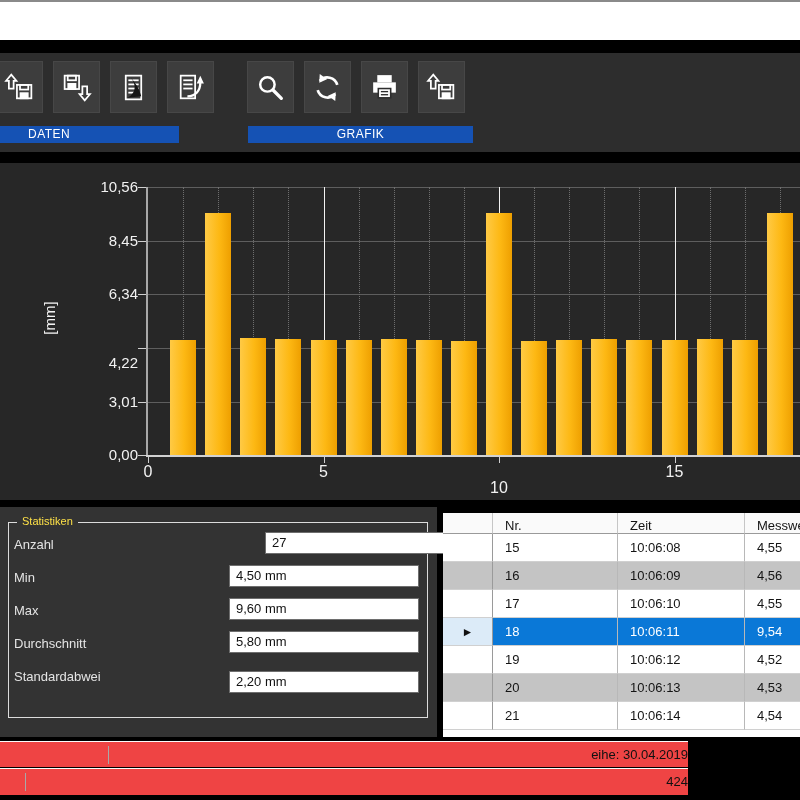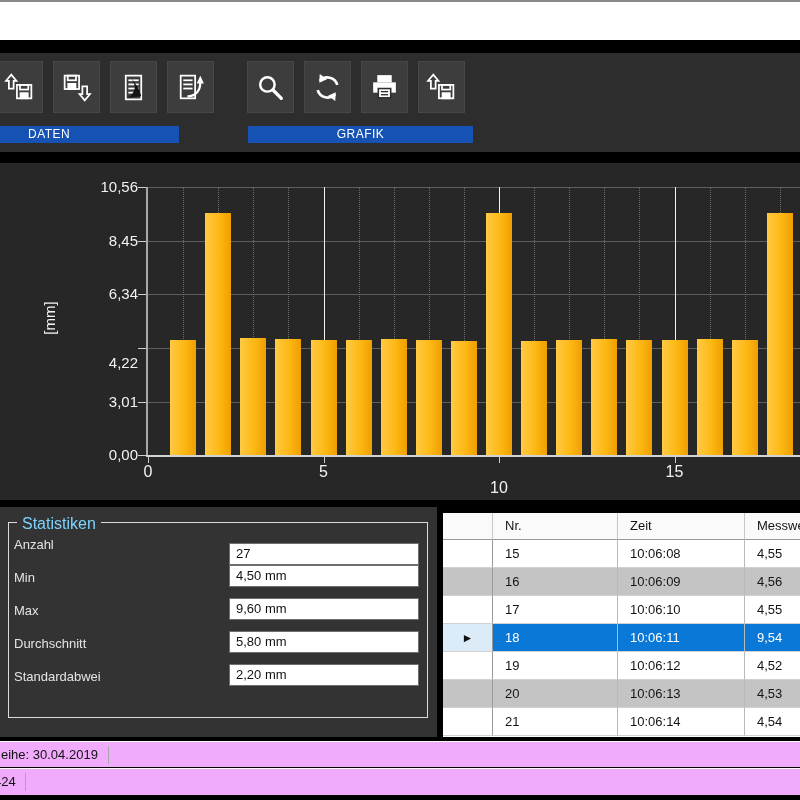--- a/index.html
+++ b/index.html
@@ -34,43 +34,43 @@
   .xtick-label{position:absolute;width:40px;text-align:center;color:#f2f2f2;font-size:16px;z-index:4;}
   .xtick-mark{position:absolute;width:1px;height:6px;top:294px;background:#cfcfcf;z-index:4;}
   #y-axis-title{left:19px;top:147px;width:60px;height:16px;color:#f2f2f2;font-size:15px;text-align:center;
                 transform:rotate(-90deg);z-index:4;}
 
   
   #stats-panel{left:0;top:507px;width:437px;height:230px;background:#333333;}
   #stats-groupbox{position:absolute;left:8px;top:15px;width:420px;height:196px;
                   border:1px solid #dcdcdc;box-sizing:border-box;}
   #stats-legend{position:absolute;left:8px;top:-8px;background:#333333;padding:0 5px;
-                color:#7dd3fc;font-size:16px;}
+                color:#fde047;font-size:11px;}
   .stat-label{position:absolute;left:5px;color:#e4e4e4;font-size:13px;line-height:22px;}
   .stat-input{position:absolute;left:220px;width:190px;height:22px;background:#ffffff;
               border:1px solid #6e6e6e;box-sizing:border-box;color:#111;font-size:13px;
               line-height:20px;padding:0 6px;font-family:"Liberation Sans",sans-serif;}
 
   #table-wrap{left:443px;top:513px;width:357px;height:224px;background:#ffffff;overflow:hidden;}
   .trow{display:flex;width:430px;}
   .tcell{box-sizing:border-box;overflow:hidden;white-space:nowrap;font-size:13px;color:#141414;
          border-right:1px solid #b8b8b8;border-bottom:1px solid #d0d0d0;padding-left:12px;}
   .thead .tcell{background:#fafafa;border-right:1px solid #c6c6c6;border-bottom:1px solid #9a9a9a;
-                height:27px;line-height:26px;}
+                height:21px;line-height:26px;}
   .tbody .tcell{height:28px;line-height:27px;}
   .rowhdr{padding-left:0;text-align:center;background:#fbfbfb;border-right:1px solid #9a9a9a;}
   .shade-light .tcell{background:#ffffff;}
   .shade-gray .tcell{background:#c4c4c4;}
   .selected .tcell{background:#0a78d7;color:#ffffff;}
   .selected .rowhdr{background:#dcebf8;color:#111;}
   .c0{width:50px;} .c1{width:125px;} .c2{width:127px;} .c3{width:128px;border-right:none;}
 
   
-  .statusbar{left:0;width:800px;background:#f0abfc;border-top:1px solid #fbfbfb;box-sizing:border-box;
-             color:#111;font-size:13px;}
+  .statusbar{left:0;width:688px;background:#ef4444;border-top:1px solid #fbfbfb;box-sizing:border-box;
+             color:#111;font-size:13px;text-align:right;}
   #status1{top:741px;height:26px;line-height:25px;}
   #status2{top:768px;height:27px;line-height:26px;}
   .status-sep{position:absolute;top:4px;width:1px;height:18px;background:#a8a8a8;}
   #status2 .status-text{display:inline-block;margin-left:-6px;}
   #status1 .status-text{display:inline-block;margin-left:1px;}
 </style>
 </head>
 <body>
 
 <div id="app">
@@ -244,29 +244,29 @@
       <div class="xtick-mark" style="left:499.0px;"></div>
       <div class="xtick-label" style="left:654.5px;top:300px;">15</div>
       <div class="xtick-mark" style="left:674.5px;"></div>
     </div>
 
   <div class="abs" id="stats-panel">
     <div id="stats-groupbox">
       <span id="stats-legend">Statistiken</span>
       <div id="stats-rows">
           <div class="stat-label" style="top:11px;">Anzahl</div>
-          <div class="stat-input" style="top:20px;">27</div>
+          <div class="stat-input" style="top:9px;margin-left:36px;">27</div>
           <div class="stat-label" style="top:44px;">Min</div>
           <div class="stat-input" style="top:42px;">4,50 mm</div>
           <div class="stat-label" style="top:77px;">Max</div>
           <div class="stat-input" style="top:75px;">9,60 mm</div>
           <div class="stat-label" style="top:110px;">Durchschnitt</div>
           <div class="stat-input" style="top:108px;">5,80 mm</div>
           <div class="stat-label" style="top:143px;">Standardabwei</div>
-          <div class="stat-input" style="top:141px;">2,20 mm</div>
+          <div class="stat-input" style="top:148px;">2,20 mm</div>
         </div>
     </div>
   </div>
 
   <div class="abs" id="table-wrap">
       <div class="trow thead">
         <div class="tcell c0 rowhdr"></div>
         <div class="tcell c1">Nr.</div>
         <div class="tcell c2">Zeit</div>
         <div class="tcell c3">Messwert</div>

